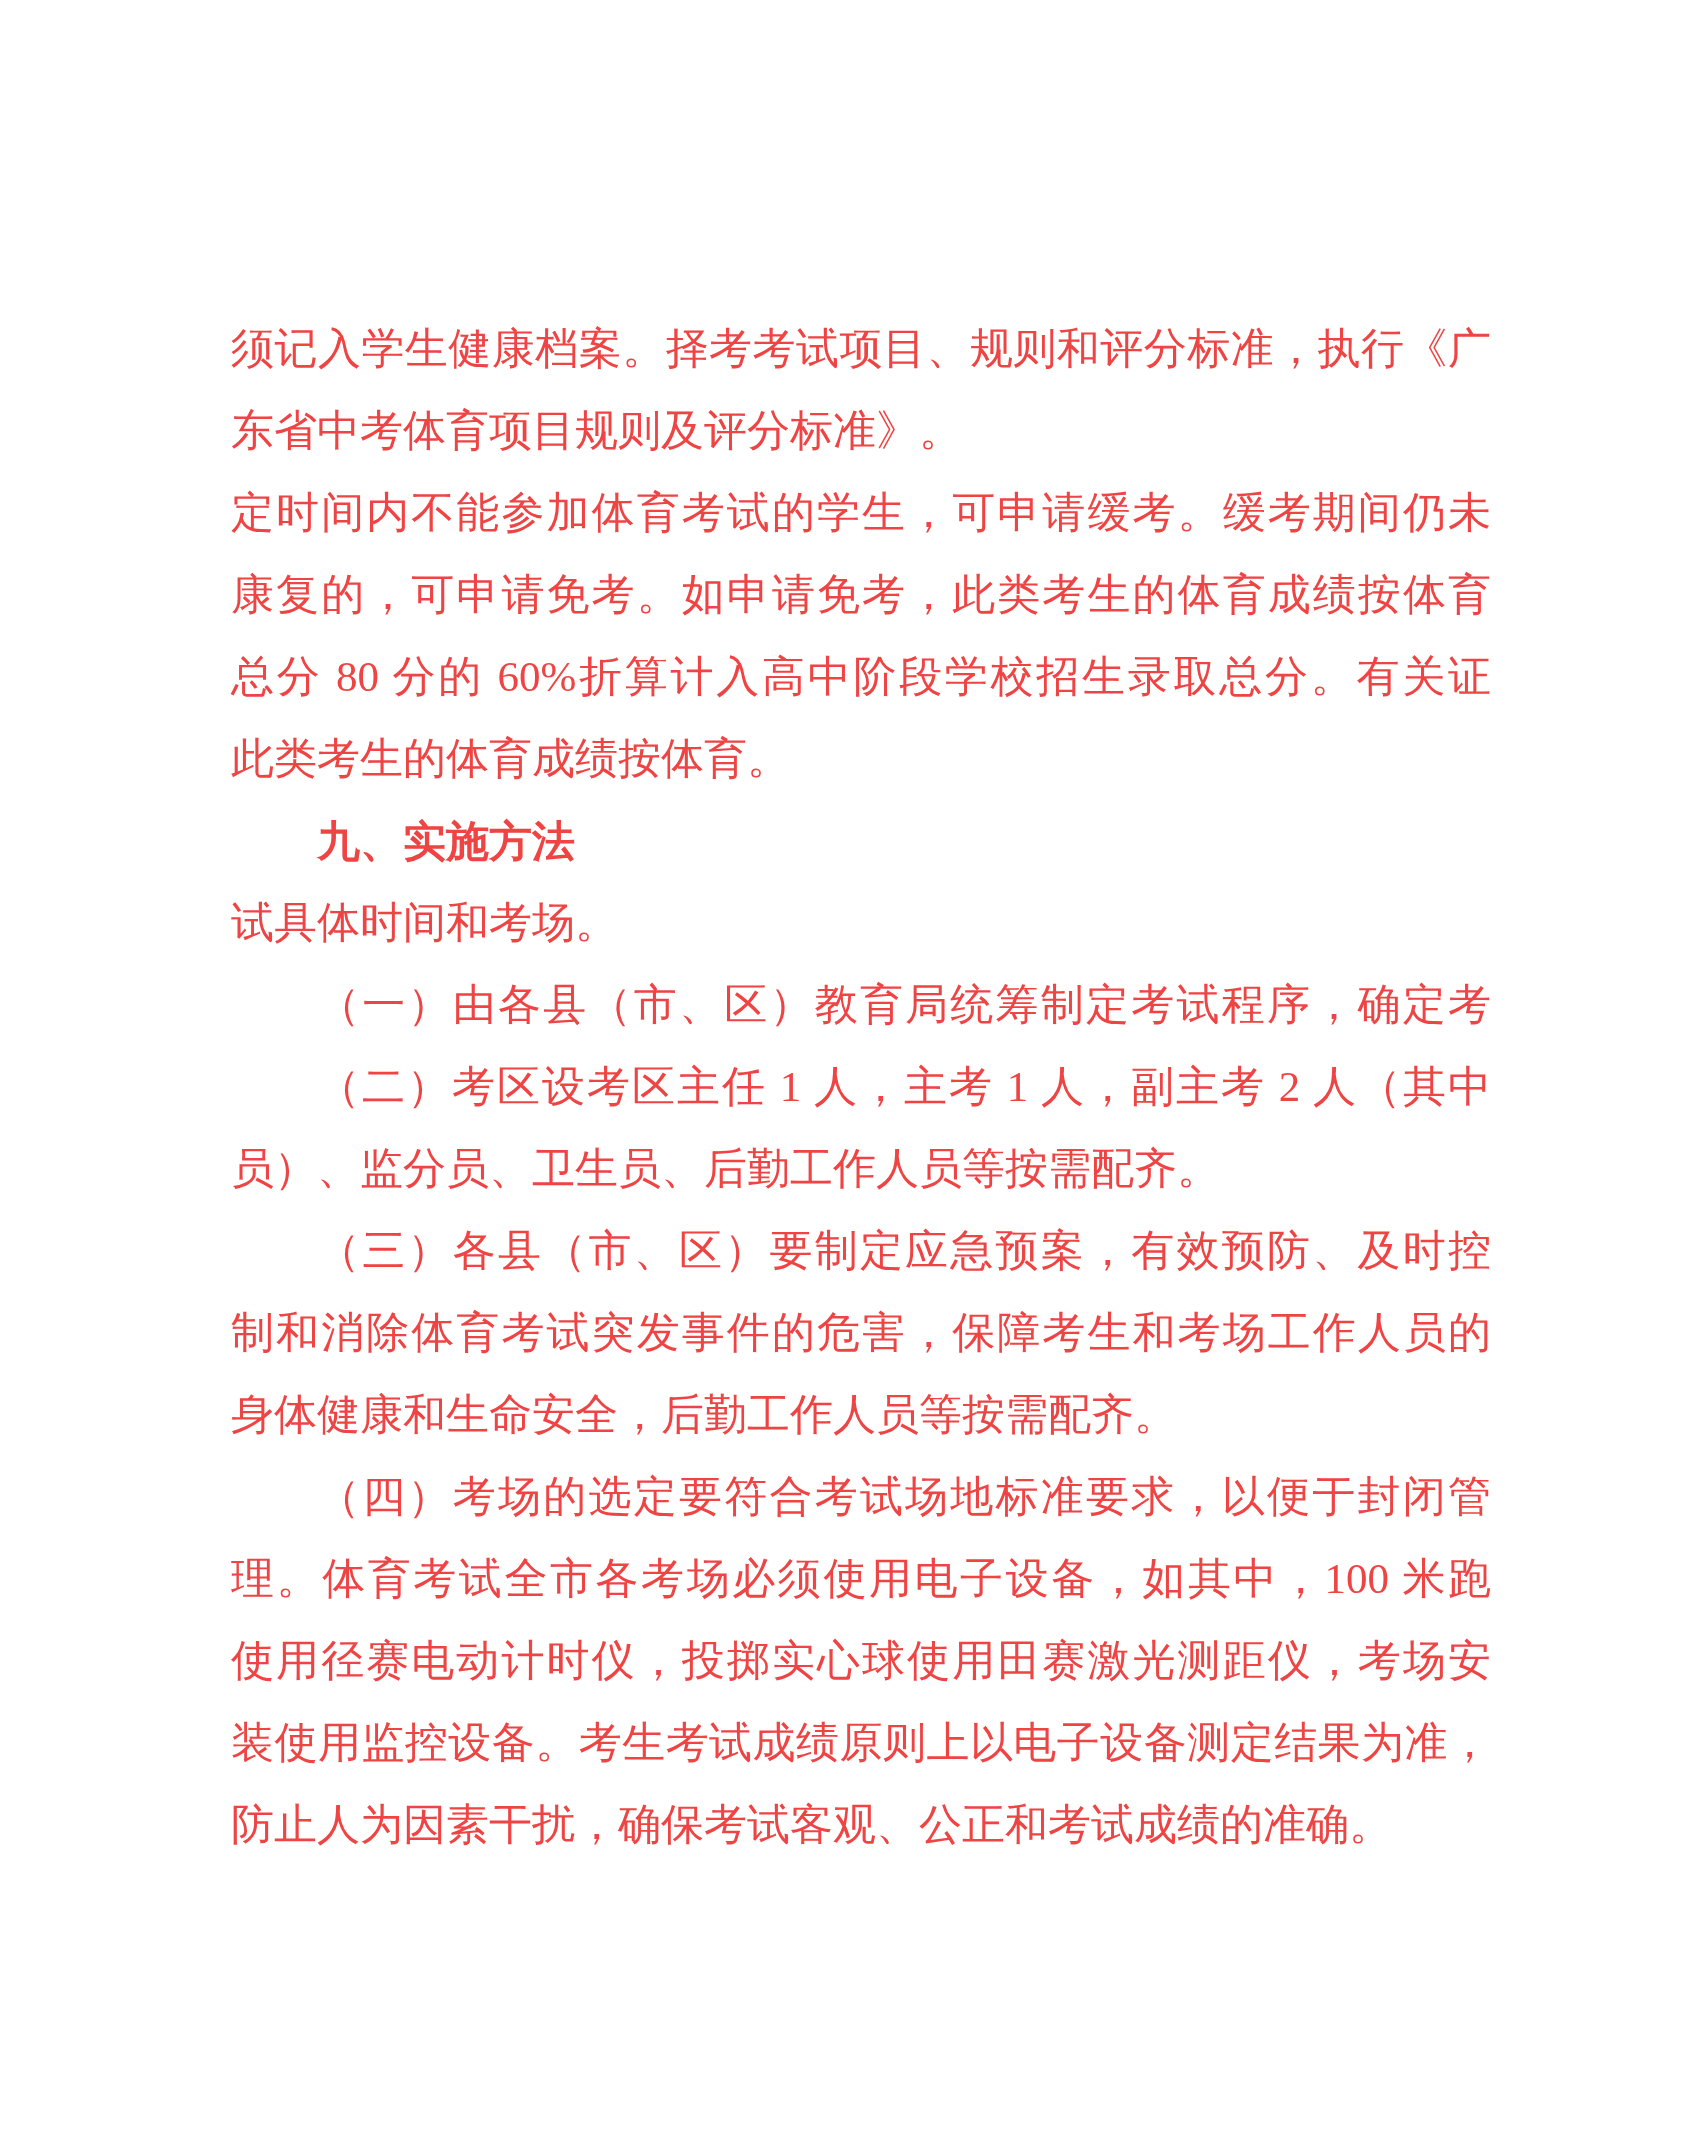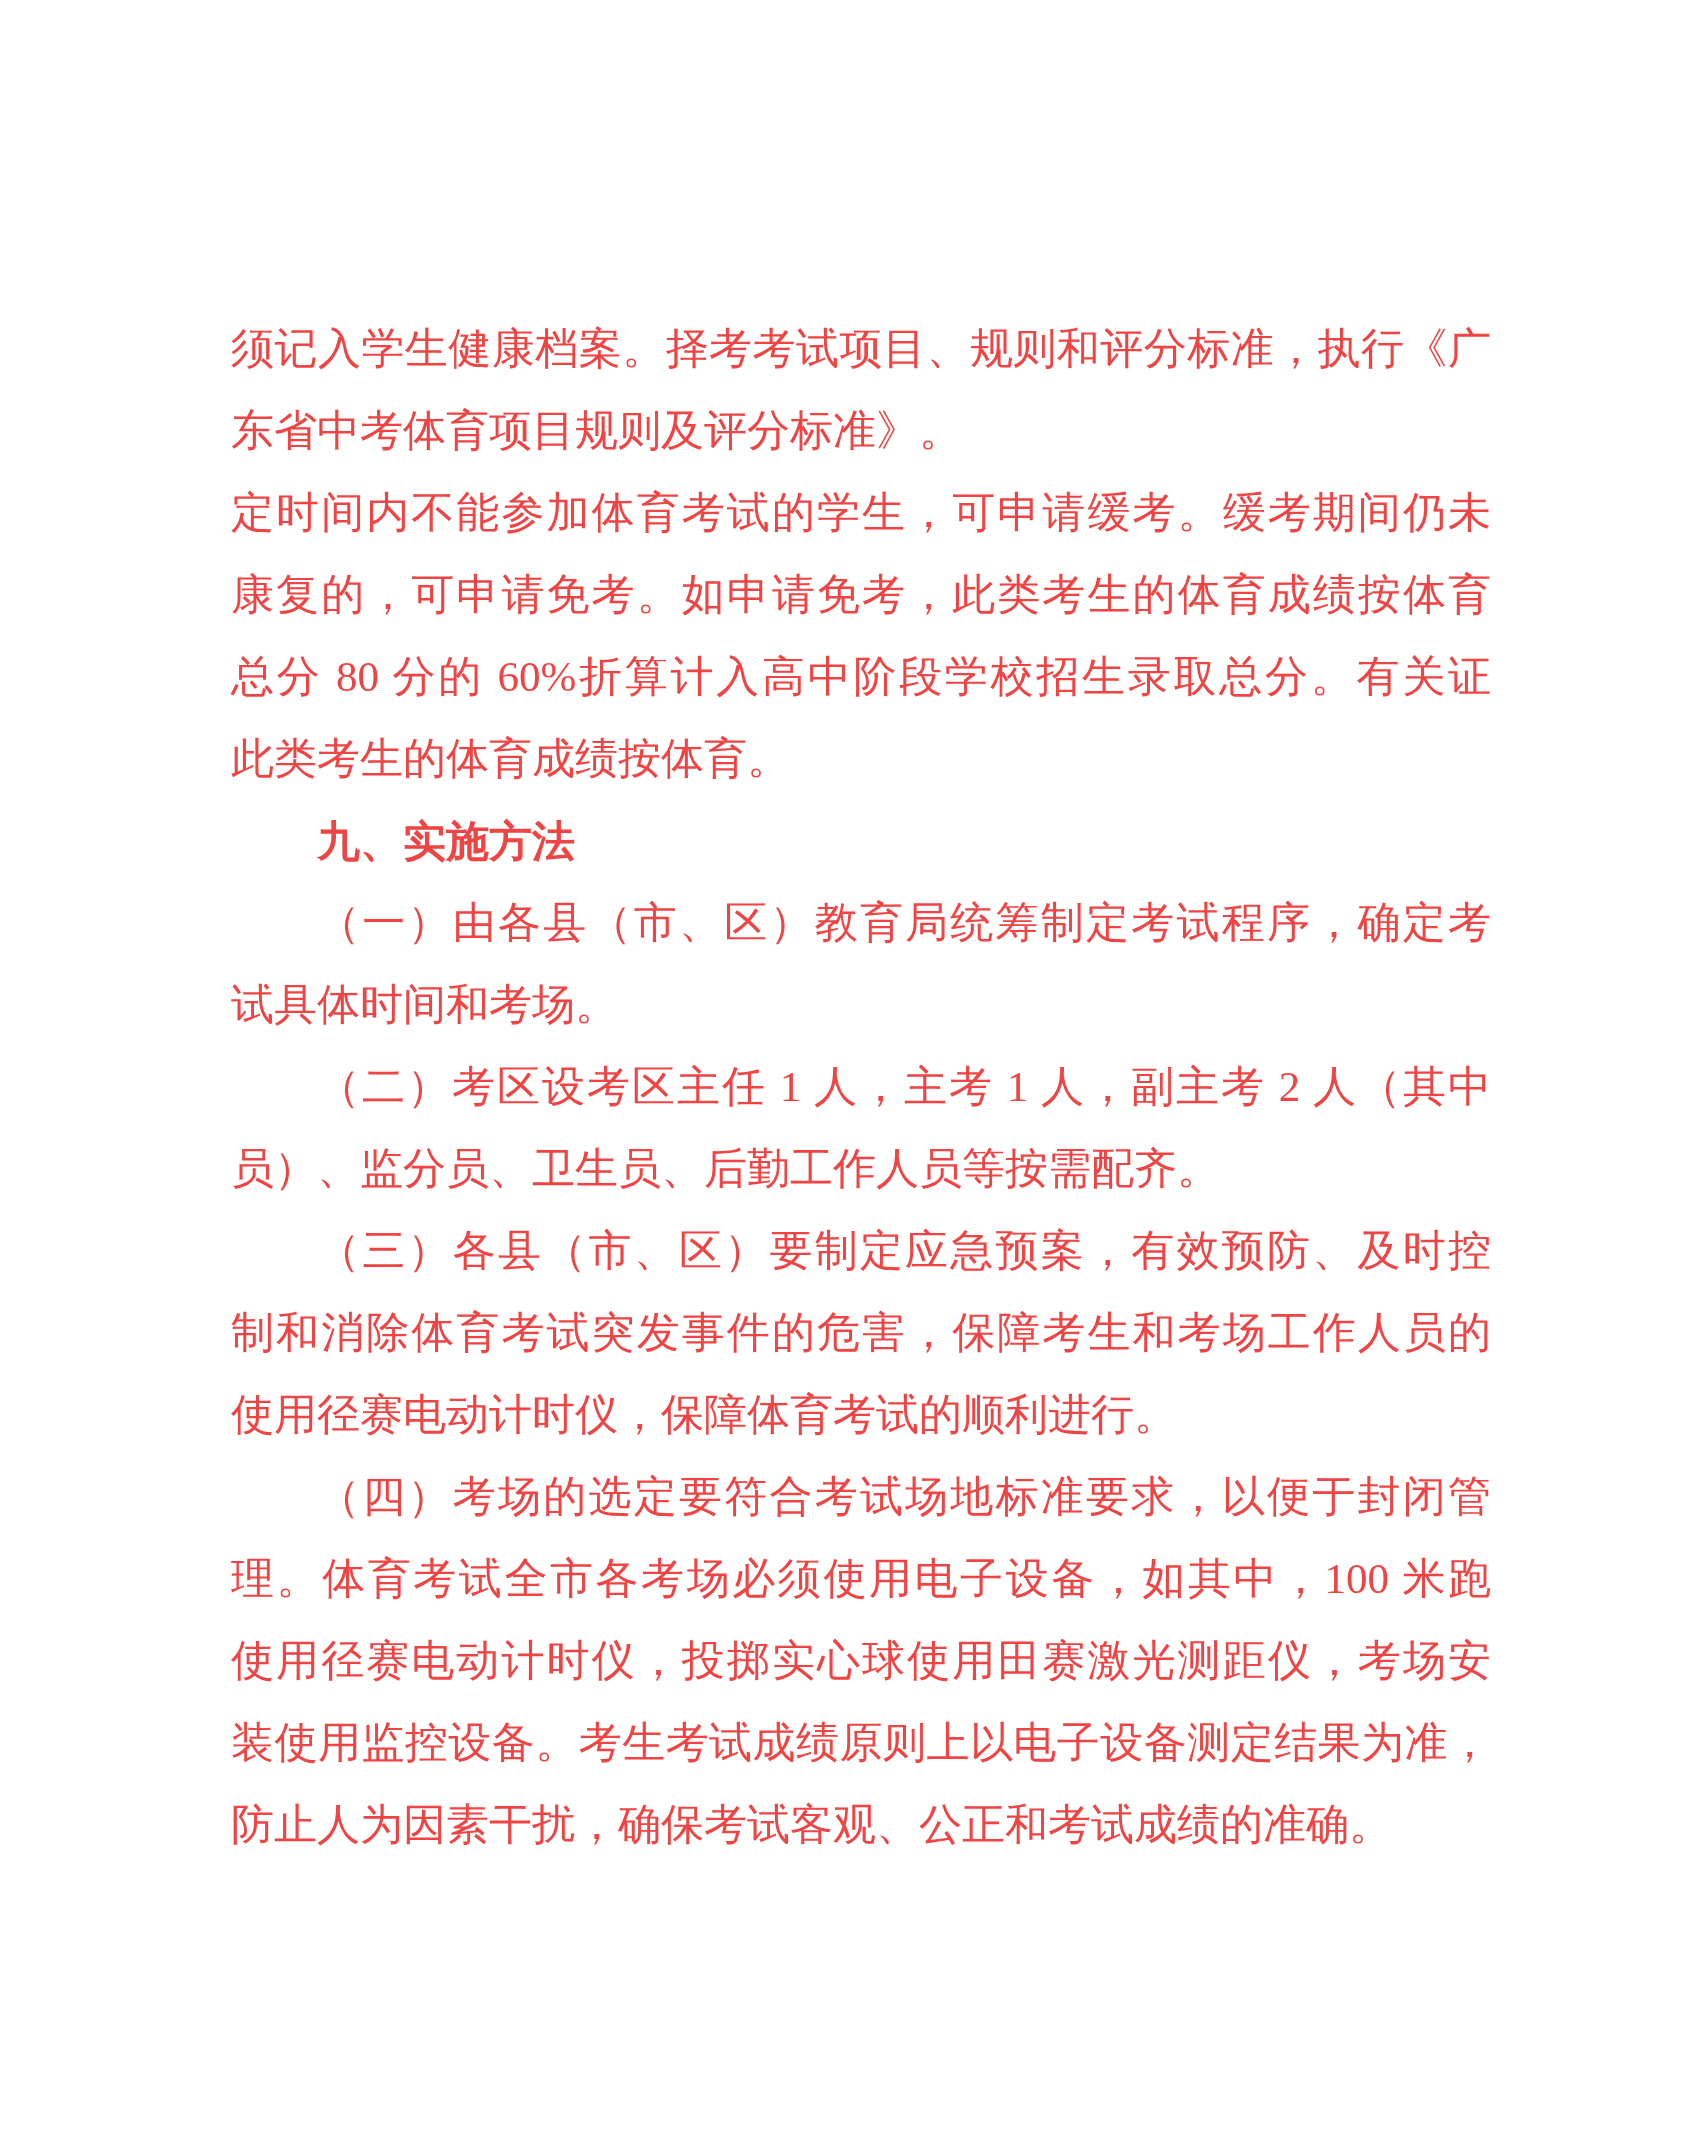--- a/index.html
+++ b/index.html
@@ -46,27 +46,27 @@
 
 <div class="page">
   <div class="text-block">
       <div class="line justify">须记入学生健康档案。择考考试项目、规则和评分标准，执行《广</div>
       <div class="line">东省中考体育项目规则及评分标准》。</div>
       <div class="line justify">定时间内不能参加体育考试的学生，可申请缓考。缓考期间仍未</div>
       <div class="line justify">康复的，可申请免考。如申请免考，此类考生的体育成绩按体育</div>
       <div class="line justify">总分 80 分的 60%折算计入高中阶段学校招生录取总分。有关证</div>
       <div class="line">此类考生的体育成绩按体育。</div>
       <div class="line indent heading">九、实施方法</div>
+      <div class="line">试具体时间和考场。</div>
       <div class="line justify indent">（一）由各县（市、区）教育局统筹制定考试程序，确定考</div>
-      <div class="line">试具体时间和考场。</div>
       <div class="line justify indent">（二）考区设考区主任 1 人，主考 1 人，副主考 2 人（其中</div>
       <div class="line">员）、监分员、卫生员、后勤工作人员等按需配齐。</div>
       <div class="line justify indent">（三）各县（市、区）要制定应急预案，有效预防、及时控</div>
       <div class="line justify">制和消除体育考试突发事件的危害，保障考生和考场工作人员的</div>
-      <div class="line">使用径赛电动计时仪，保障体育考试的顺利进行。</div>
+      <div class="line">身体健康和生命安全，后勤工作人员等按需配齐。</div>
       <div class="line justify indent">（四）考场的选定要符合考试场地标准要求，以便于封闭管</div>
       <div class="line justify">理。体育考试全市各考场必须使用电子设备，如其中，100 米跑</div>
       <div class="line justify">使用径赛电动计时仪，投掷实心球使用田赛激光测距仪，考场安</div>
       <div class="line justify">装使用监控设备。考生考试成绩原则上以电子设备测定结果为准，</div>
       <div class="line">防止人为因素干扰，确保考试客观、公正和考试成绩的准确。</div>
     </div>
 
 </div>
 
 

